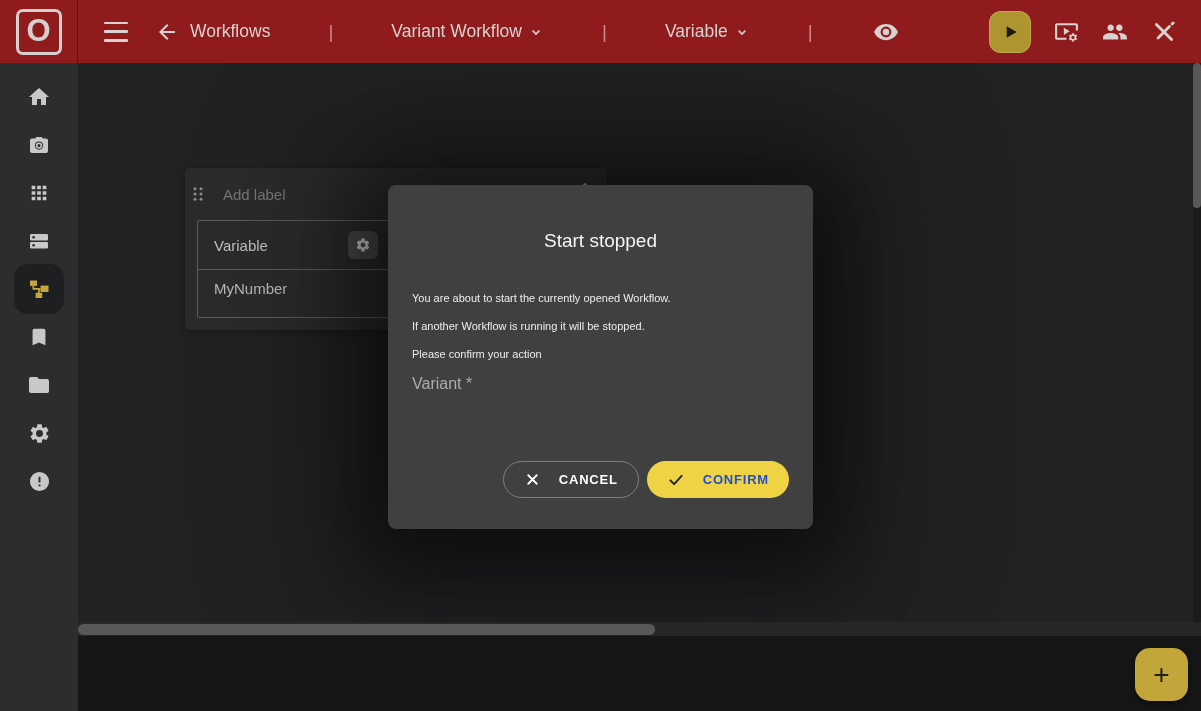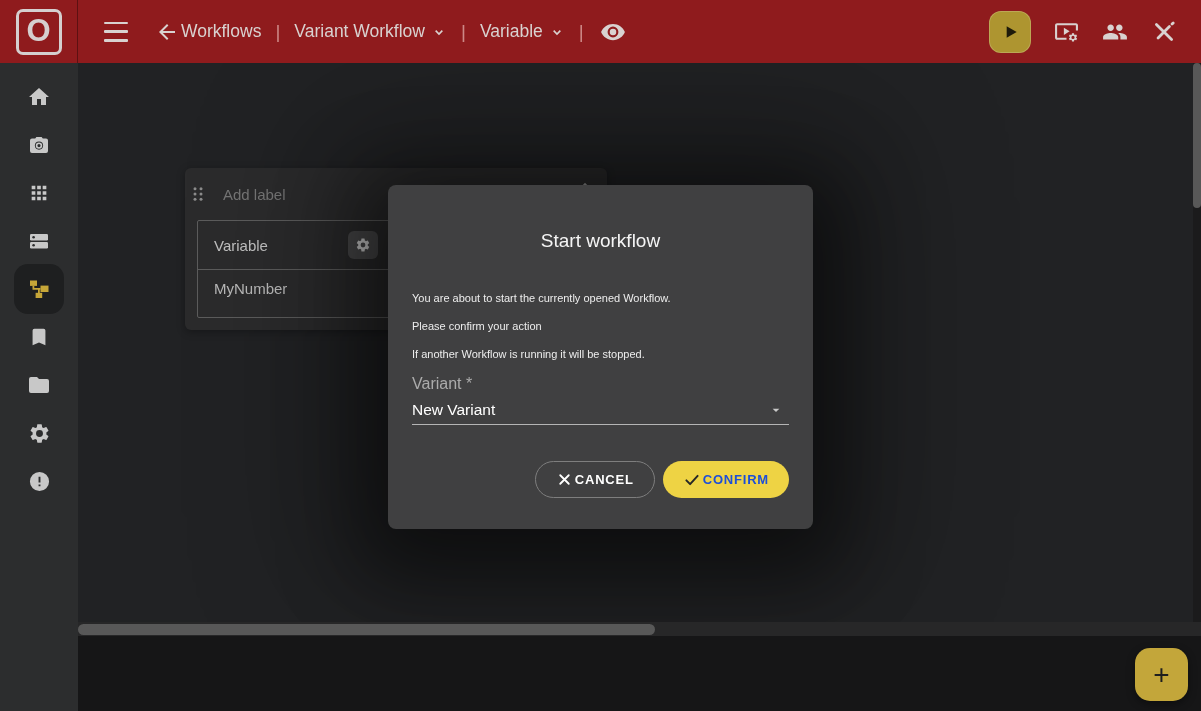--- a/index.html
+++ b/index.html
@@ -8,21 +8,21 @@
 
   
   .header{position:absolute;left:0;top:0;width:1201px;height:63px;background:#8F1B1D;display:flex;align-items:center;z-index:20;}
   .logo-cell{width:78px;height:63px;display:flex;align-items:center;justify-content:center;border-right:1px solid rgba(0,0,0,0.35);flex:0 0 78px;}
   .logo-box{width:46px;height:46px;border:3px solid #D5CFCF;border-radius:7px;display:flex;align-items:center;justify-content:center;}
   .logo-letter{color:#D5CFCF;font-size:31px;font-weight:700;line-height:1;margin-top:-2px;}
   .hbtn{background:none;border:none;padding:0;cursor:pointer;display:flex;align-items:center;justify-content:center;color:#D9D2D0;}
   .hamburger{margin-left:25px;width:26px;height:20px;flex-direction:column;justify-content:space-between;}
   .hamburger span{display:block;width:24px;height:2.6px;background:#D9D2D0;border-radius:1px;}
   .back{margin-left:26px;}
-  .crumbs{display:flex;align-items:center;margin-left:2px;color:#D9D2D0;font-size:17.5px;}
+  .crumbs{display:flex;align-items:center;margin-left:11px;color:#D9D2D0;font-size:17.5px;gap:44px;}
   .crumb{display:flex;align-items:center;gap:6px;cursor:pointer;}
   .crumb-label{color:#D9D2D0;}
   .divider{color:rgba(255,225,220,0.55);font-size:19px;font-weight:300;margin:0 14px;}
   .eye{margin-left:2px;}
   .hspacer{flex:1;}
   .play-btn{width:42px;height:42px;border-radius:12px;background:#AE9530;border:none;display:flex;align-items:center;justify-content:center;cursor:pointer;box-shadow:inset 0 0 0 1px rgba(255,255,255,0.18);}
   .hicon{margin-left:23px;}
   .hicon:last-child{margin-right:24px;}
 
   
@@ -48,21 +48,21 @@
   
   .modal{position:absolute;left:310px;top:122px;width:425px;height:344px;background:#404041;border-radius:8px;z-index:8;
          box-shadow:0 18px 80px 30px rgba(0,0,0,0.45), 0 0 140px 60px rgba(0,0,0,0.28);color:#F2F2F2;}
   .modal-title{margin-top:45px;text-align:center;font-size:19px;font-weight:500;color:#F5F5F5;}
   .modal-body{margin:32px 24px 0 24px;font-size:11px;font-weight:500;line-height:28px;color:#EDEDED;}
   .variant-label{margin:7px 24px 0 24px;font-size:16px;color:#ABABAB;}
   .variant-select{position:relative;margin:2px 24px 0 24px;height:30px;display:flex;align-items:center;cursor:pointer;border-bottom:1px solid #B5B5B5;}
   .variant-value{font-size:15.5px;font-weight:500;color:#FFFFFF;}
   .select-caret{position:absolute;right:2px;top:7px;color:#C9C9C9;}
   .modal-actions{position:absolute;right:24px;bottom:31px;display:flex;gap:8px;}
-  .btn{height:37px;border-radius:18.5px;display:flex;align-items:center;gap:2px;padding:10px 20px;font-size:13px;font-weight:600;letter-spacing:0.8px;cursor:pointer;}
+  .btn{height:37px;border-radius:18.5px;display:flex;align-items:center;gap:18px;padding:10px 20px;font-size:13px;font-weight:600;letter-spacing:0.8px;cursor:pointer;}
   .btn-cancel{background:transparent;border:1px solid #7E7E7E;color:#FFFFFF;}
   .btn-confirm{background:#EED344;border:none;color:#1d4ed8;}
 
   
   .hscroll{position:absolute;left:78px;top:622px;width:1123px;height:14px;background:#272728;z-index:3;}
   .hscroll-thumb{position:absolute;left:0;top:1.5px;width:577px;height:11px;background:#585858;border-radius:6px;cursor:pointer;}
   .vscroll{position:absolute;right:0;top:63px;width:8px;height:559px;background:#1B1B1C;z-index:4;}
   .vscroll-thumb{position:absolute;left:0;top:0;width:8px;height:145px;background:#585858;border-radius:4px;cursor:pointer;}
   .bottom-panel{position:absolute;left:78px;top:636px;width:1123px;height:75px;background:#161617;z-index:3;}
   .fab{position:absolute;right:13px;top:12px;width:53px;height:53px;border-radius:15px;background:#C3A63A;border:none;color:#1E1E1E;font-size:28px;font-weight:400;line-height:1;cursor:pointer;display:flex;align-items:center;justify-content:center;box-shadow:0 3px 8px rgba(0,0,0,0.4);}
@@ -241,35 +241,27 @@
               </svg>
           </button>
         </div>
         <div class="field-row r2">
           <span>MyNumber</span>
         </div>
       </div>
     </div>
 
     <div class="modal">
-      <div class="modal-title">Start workflow</div>
+      <div class="modal-title">Start stopped</div>
       <div class="modal-body">
         <div>You are about to start the currently opened Workflow.</div>
+        <div>If another Workflow is running it will be stopped.</div>
         <div>Please confirm your action</div>
-        <div>If another Workflow is running it will be stopped.</div>
       </div>
       <div class="variant-label">Variant *</div>
-      <div class="variant-select">
-        <span class="variant-value">New Variant</span>
-        <span class="select-caret">
-          <svg width="22" height="16" viewBox="0 0 24 24">
-              <path fill="#C9C9C9" d="M7 10l5 5 5-5z"></path>
-            </svg>
-        </span>
-      </div>
       <div class="modal-actions">
         <button class="btn btn-cancel">
           <svg width="17" height="17" viewBox="0 0 24 24">
               <path fill="none" stroke="#FFFFFF" stroke-width="2.6" stroke-linecap="round" d="M6 6l12 12M18 6L6 18"></path>
             </svg>
           <span>CANCEL</span>
         </button>
         <button class="btn btn-confirm">
           <svg width="18" height="18" viewBox="0 0 24 24">
               <path fill="none" stroke="#262626" stroke-width="2.6" stroke-linecap="round" stroke-linejoin="round" d="M4.5 12.5l5 5 10-11"></path>

